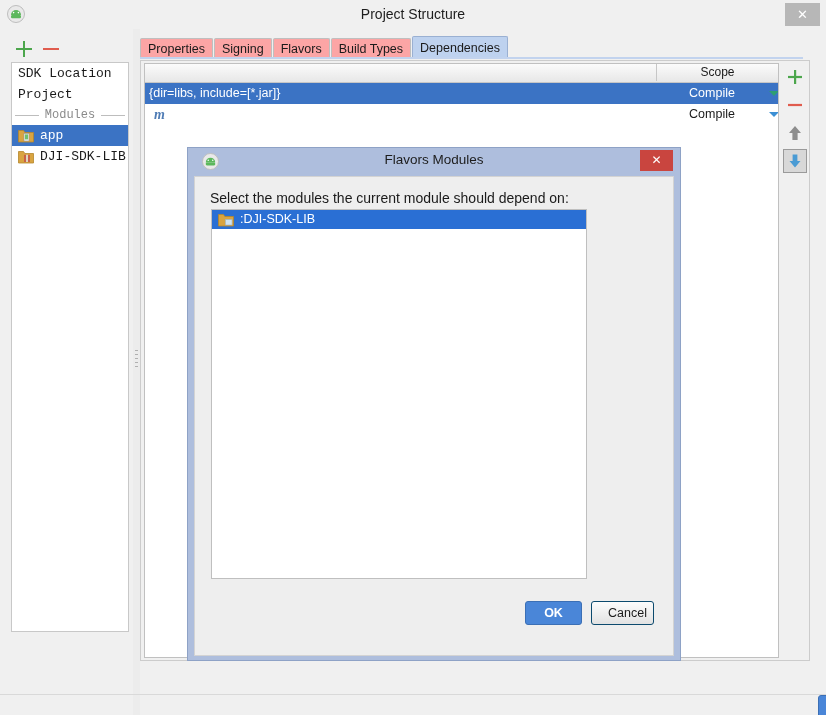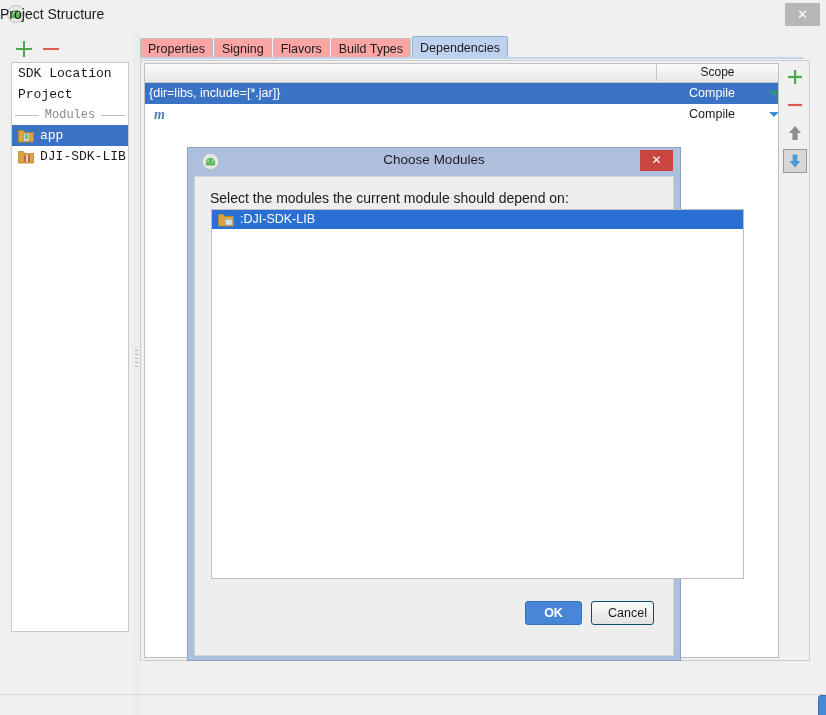--- a/index.html
+++ b/index.html
@@ -35,20 +35,21 @@
   }
   #app-icon {
     position: absolute;
     left: 7px; top: 5px;
     width: 18px; height: 18px;
   }
   #win-title {
     position: absolute;
     left: 0; top: 6px;
     width: 826px;
+    text-align: center;
     font-size: 14px;
     color: #1d1d1d;
   }
   #win-close {
     position: absolute;
     right: 6px; top: 3px;
     width: 35px; height: 23px;
     background: #b7b7b7;
     color: #ffffff;
     font-size: 13px;
@@ -363,21 +364,21 @@
   }
   #dlg-prompt {
     position: absolute;
     left: 15px; top: 13px;
     font-size: 14px;
     text-align: center;
   }
   #dlg-list {
     position: absolute;
     left: 16px; top: 32px;
-    width: 533px; height: 370px;
+    width: 376px; height: 370px;
     background: #ffffff;
     border: 1px solid #bfbfbf;
     box-sizing: border-box;
     overflow: hidden;
   }
   .dlg-list-item {
     position: relative;
     height: 19px;
     line-height: 19px;
     padding-left: 28px;
@@ -539,21 +540,21 @@
     <div id="dlg-titlebar">
       <span id="dlg-icon">
         <svg width="17" height="17" viewBox="0 0 18 18">
           <circle cx="9" cy="9" r="8.5" fill="#e9e9e9" stroke="#bdbdbd"></circle>
           <path d="M4 10 a5 5 0 0 1 10 0 z" fill="#5cb85c"></path>
           <rect x="4" y="10" width="10" height="3.2" rx="1.2" fill="#5cb85c"></rect>
           <circle cx="6.6" cy="7.6" r="0.8" fill="#ffffff"></circle>
           <circle cx="11.4" cy="7.6" r="0.8" fill="#ffffff"></circle>
         </svg>
       </span>
-      <div id="dlg-title">Choose Modules</div>
+      <div id="dlg-title">Flavors Modules</div>
       <div id="dlg-close">✕</div>
     </div>
 
     <div id="dlg-body">
       <div id="dlg-prompt">Select the modules the current module should depend on:</div>
 
       <div id="dlg-list">
         <div class="dlg-list-item selected">
           <span class="mod-icon">
             <svg width="16" height="15" viewBox="0 0 16 15">

